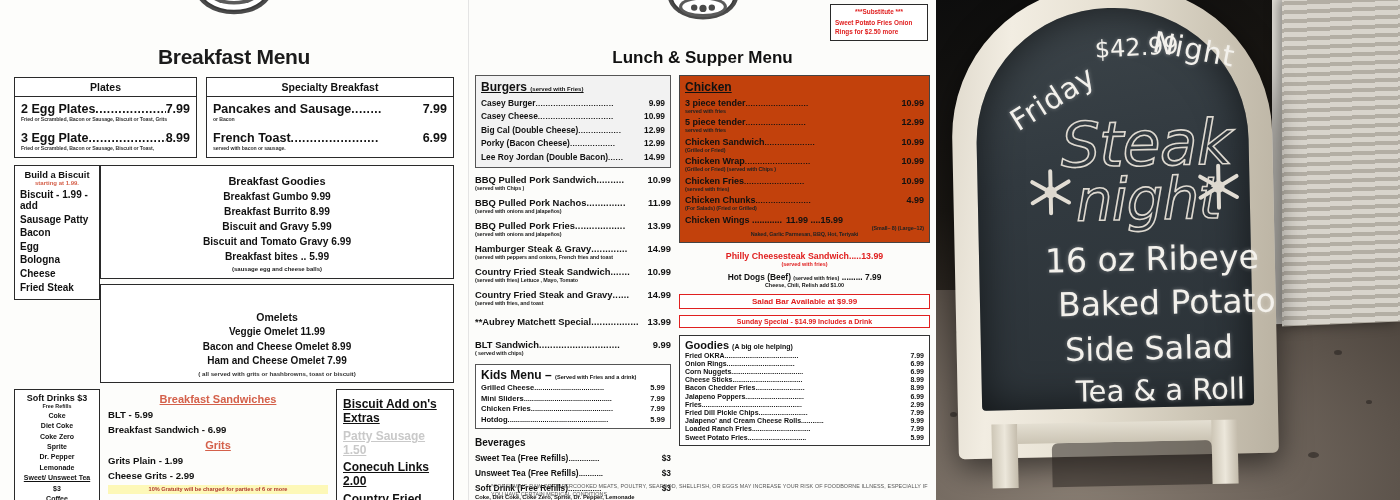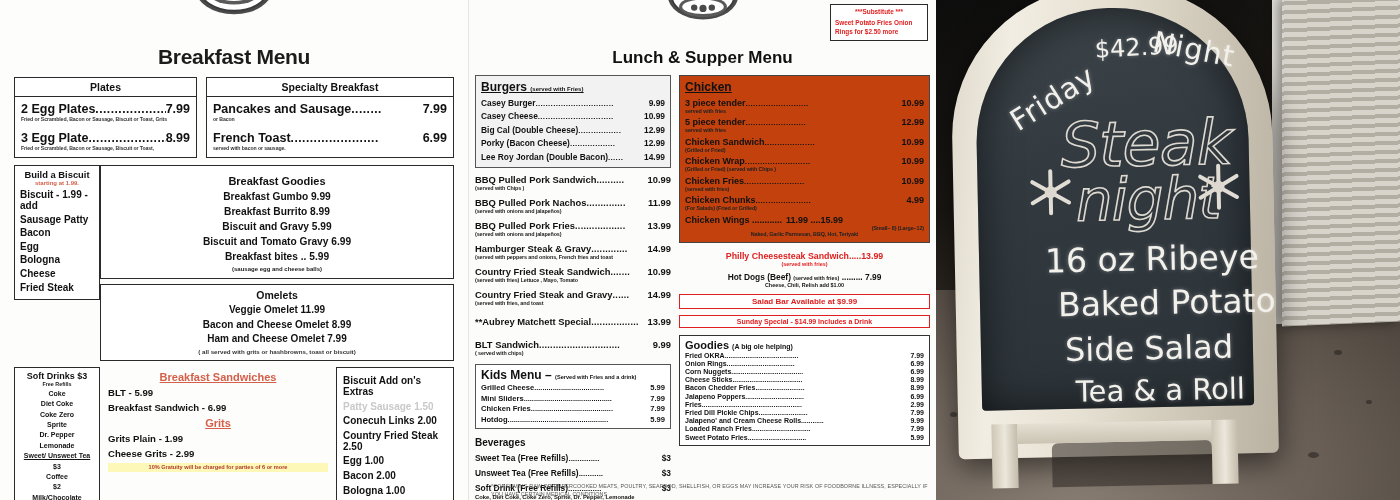--- a/index.html
+++ b/index.html
@@ -61,21 +61,21 @@
   .dr-head { font-size:9px; font-weight:bold; color:#111; }
   .dr-sub { font-size:5.4px; font-weight:bold; color:#222; margin-bottom:3px;}
   .dr-item { font-size:7px; font-weight:bold; color:#111; margin:3.4px 0;}
   .dr-item.u { text-decoration:underline; }
   .sand-col { flex:1; }
   .red-head { text-align:center; font-weight:bold; font-size:11px; color:#d4604a; text-decoration:underline; margin:4px 0 3px;}
   .sand-line { font-weight:bold; font-size:9.6px; color:#111; margin:4px 0;}
   .grat { background:#fdf8b8; text-align:center; font-size:5.6px; font-weight:bold; color:#b03a2e; padding:1.5px 0; margin-top:4px;}
   .addon { width:118px; }
   .addon-body{ padding:4px 6px; }
-  .addon-line { font-size:10px; font-weight:bold; color:#111; margin:3.6px 0;}
+  .addon-line { font-size:12px; font-weight:bold; color:#111; margin:3.6px 0;text-decoration:underline;}
   .addon-line.fade { color:#c9c9c9; }
 
   
   .panel-lunch {
     width:468px; height:500px; position:relative; background:#fcfcfa;
     overflow:hidden; flex:none; padding:0 6px; border-left:1px solid #e4e4e4;
   }
   .lg2 { position:absolute; left:50%; transform:translateX(-50%); top:-22px; width:80px; height:56px;}
   .sub-box {
     position:absolute; right:8px; top:4px; width:98px; border:1px solid #2a2a2a;
@@ -255,21 +255,21 @@
       <div class="bx" style="padding:5px 6px 6px">
         <div class="good-line" style="font-size:11px">Breakfast Goodies</div>
         <div class="good-line">Breakfast Gumbo 9.99</div>
         <div class="good-line">Breakfast Burrito 8.99</div>
         <div class="good-line">Biscuit and Gravy 5.99</div>
         <div class="good-line">Biscuit and Tomato Gravy 6.99</div>
         <div class="good-line">Breakfast bites .. 5.99</div>
         <div style="text-align:center;font-size:6px;font-weight:bold;color:#222">(sausage egg and cheese balls)</div>
       </div>
 
-      <div class="bx om-box" style="padding:0 6px 2px">
+      <div class="bx om-box" style="padding:22px 6px 2px">
         <div class="om-line" style="font-size:10.5px">Omelets</div>
         <div class="om-line">Veggie Omelet 11.99</div>
         <div class="om-line fade">Bacon and Cheese Omelet 8.99</div>
         <div class="om-line fade">Ham and Cheese Omelet 7.99</div>
         <div class="om-note">( all served with grits or hashbrowns, toast or biscuit)</div>
       </div>
     </div>
   </div>
 
   <div class="low-row">

